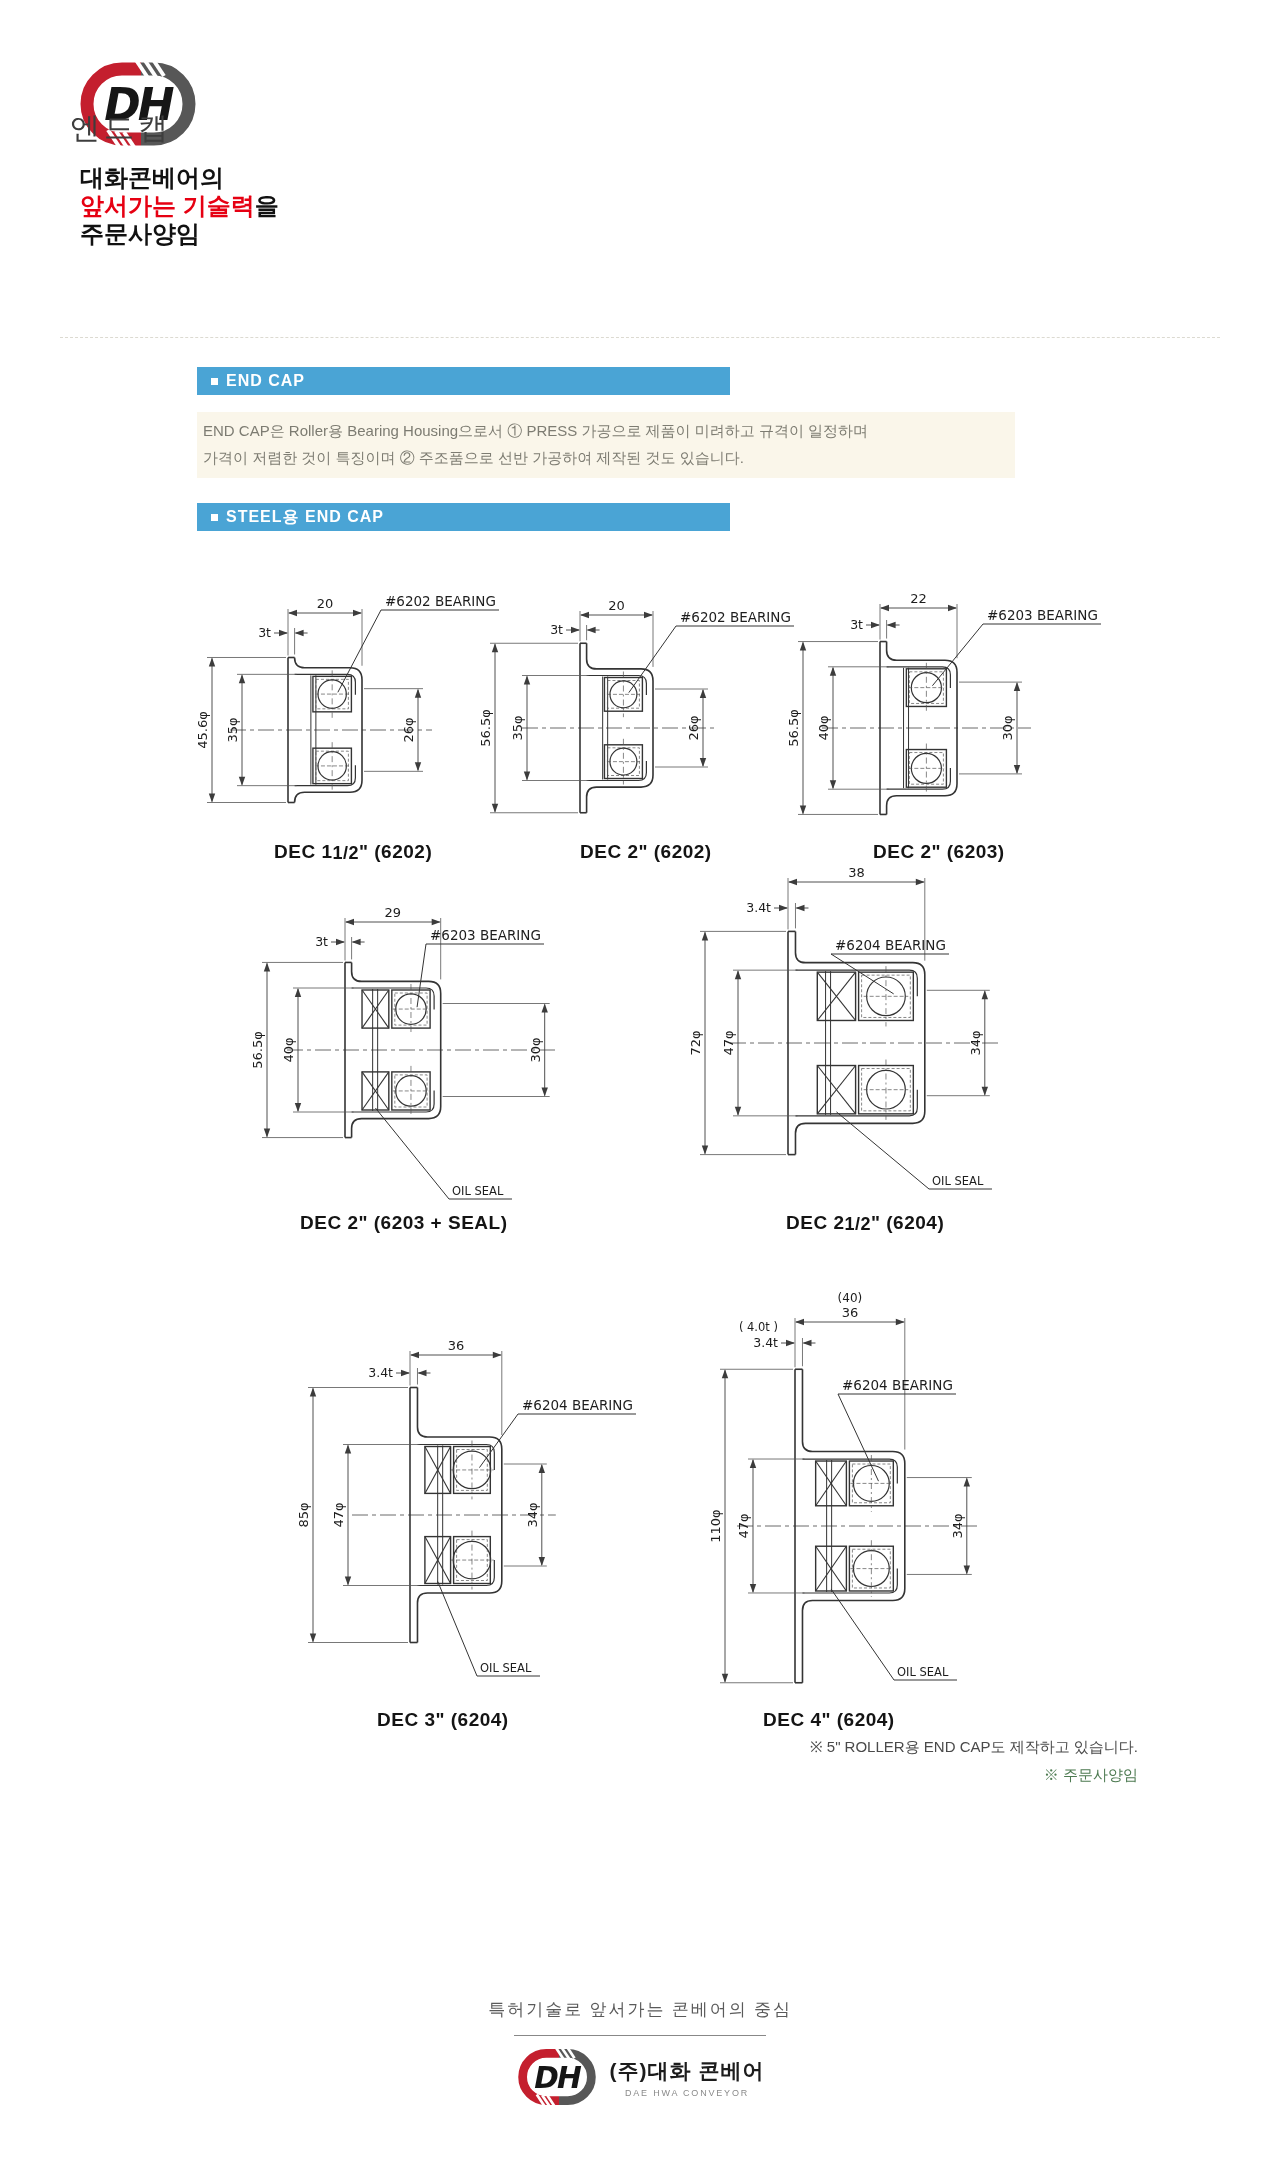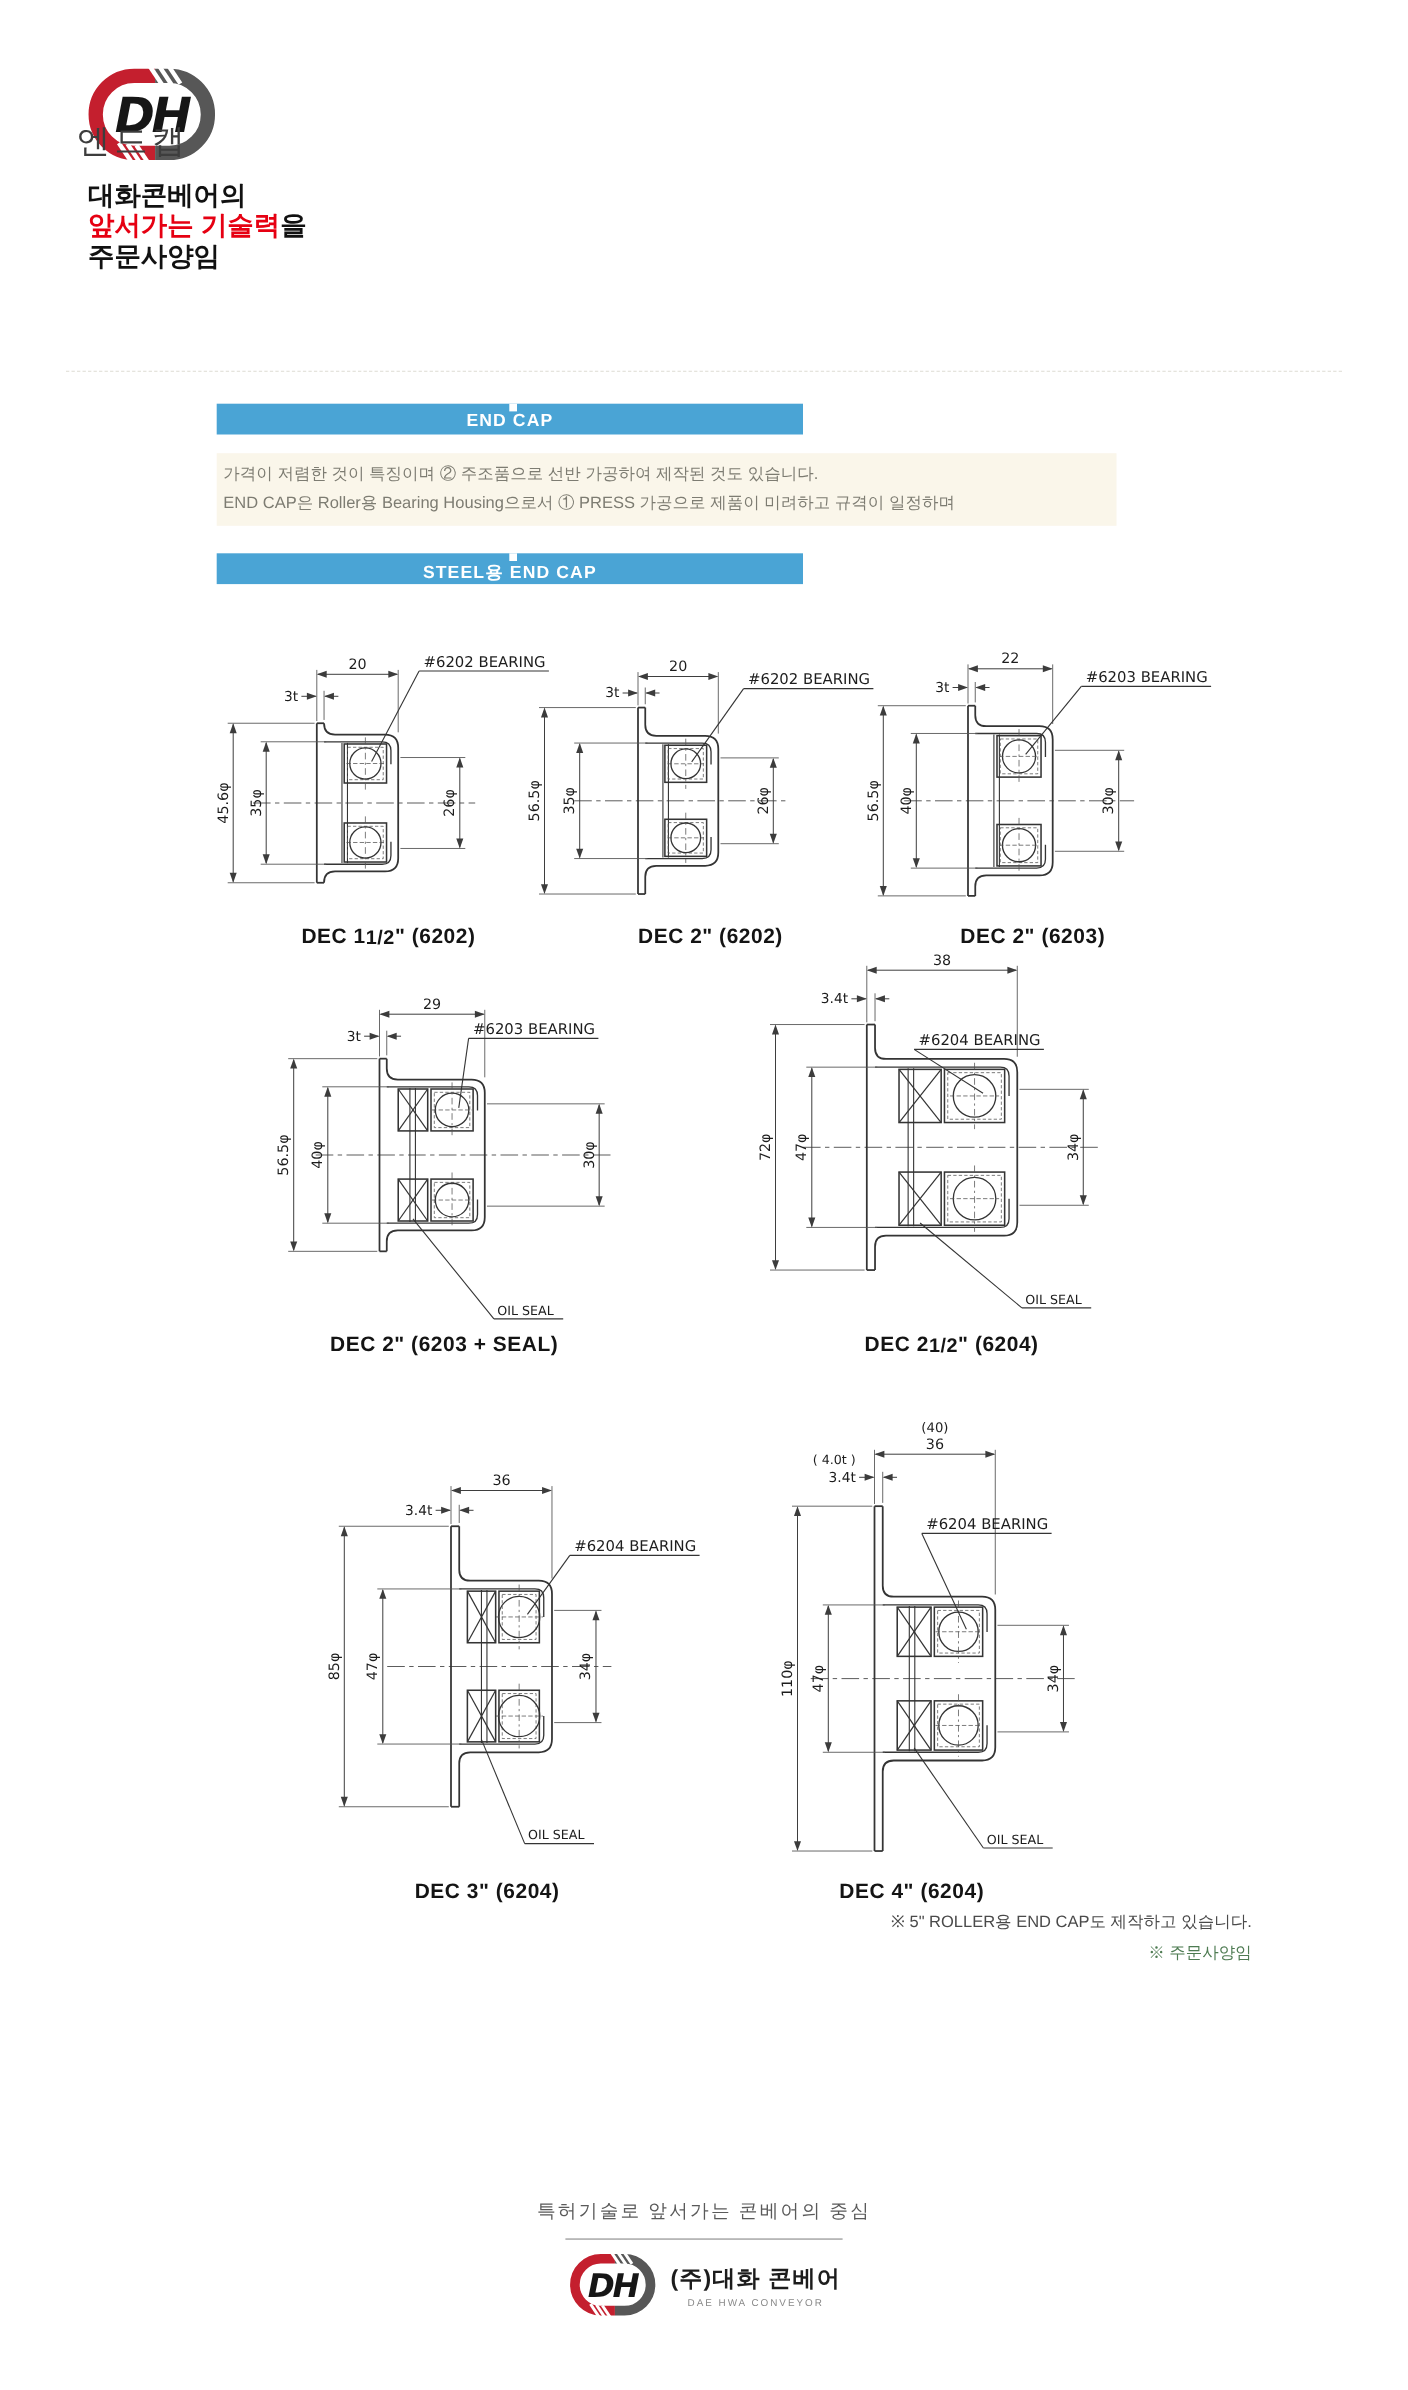--- a/index.html
+++ b/index.html
@@ -9,21 +9,21 @@
   
   .logo-top{position:absolute;left:78px;top:58px;width:120px;height:92px;}
   .page-title{position:absolute;left:70px;top:108px;font-size:30px;font-weight:400;color:#3d3d3d;letter-spacing:4px;}
   .tagline{position:absolute;left:80px;top:164px;font-size:24px;font-weight:bold;color:#111;line-height:28px;}
   .tagline .red{color:#e60012;}
 
   .divider{position:absolute;left:60px;top:337px;width:1160px;border-top:1px dashed #d9d7cd;opacity:.9;}
 
   
   .section-bar{position:absolute;left:197px;width:533px;height:28px;background:#4aa4d5;color:#fff;
-    font-size:16px;font-weight:bold;display:flex;align-items:center;letter-spacing:1px;flex-direction:column;}
+    font-size:16px;font-weight:bold;display:flex;align-items:center;letter-spacing:1px;}
   .section-bar .sq{display:inline-block;width:7px;height:7px;background:#fff;margin:0 8px 0 14px;}
   .bar1{top:367px;} .bar2{top:503px;}
 
   
   .desc{position:absolute;left:197px;top:412px;width:818px;height:66px;background:#faf6ea;
     color:#7d7c72;font-size:15px;line-height:27px;padding:5px 12px 0 6px;box-sizing:border-box;}
 
   
   .tile{position:absolute;}
   .tile svg{overflow:visible;display:block;}
@@ -78,22 +78,22 @@
   </div>
 
   <div class="divider"></div>
 
   <div class="section-bar bar1">
     <span class="sq"></span>
     <span>END CAP</span>
   </div>
 
   <div class="desc">
+    <div>END CAP은 Roller용 Bearing Housing으로서 ① PRESS 가공으로 제품이 미려하고 규격이 일정하며</div>
     <div>가격이 저렴한 것이 특징이며 ② 주조품으로 선반 가공하여 제작된 것도 있습니다.</div>
-    <div>END CAP은 Roller용 Bearing Housing으로서 ① PRESS 가공으로 제품이 미려하고 규격이 일정하며</div>
   </div>
 
   <div class="section-bar bar2">
     <span class="sq"></span>
     <span>STEEL용 END CAP</span>
   </div>
 
   <div id="drawings">
       <div class="tile" style="left: 200px; top: 570px;">
         <svg width="310" height="300">

